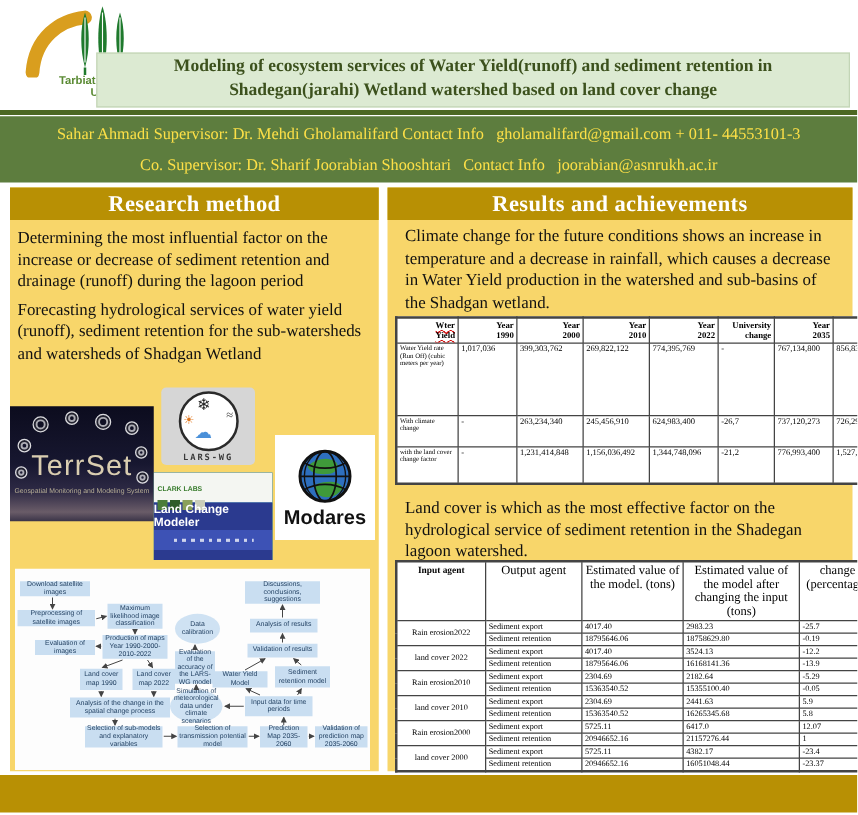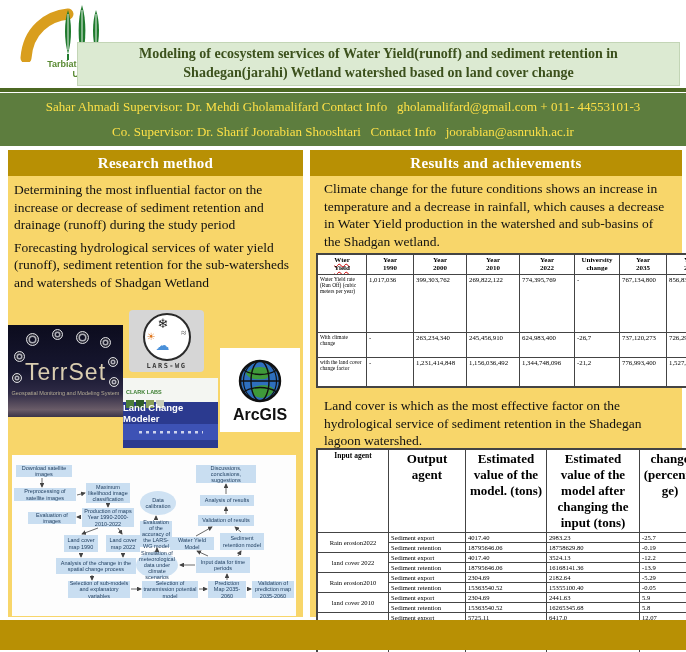--- a/index.html
+++ b/index.html
@@ -16,21 +16,21 @@
     text-align:center;font-weight:bold;font-size:14px;color:#3c511d;padding:0 26px;line-height:1.35;}
   .sep-line{position:absolute;left:0;top:88px;width:686px;height:4px;background:#4c6823;}
   .author-bar{position:absolute;left:0;top:93px;width:686px;height:53px;background:#5d7d3e;
     display:flex;flex-direction:column;align-items:center;justify-content:center;gap:9px;}
   .author-line{color:#fde047;font-size:13px;white-space:pre-wrap;text-align:center;}
 
   
   .col{position:absolute;top:150px;background:#f8d66a;}
   .col-left{left:8px;width:295px;height:467px;}
   .col-right{left:310px;width:372px;height:467px;}
-  .col-header{height:26px;background:#b89004;color:#fff;font-weight:bold;font-size:15px;
+  .col-header{height:26px;background:#b89004;color:#fff;font-weight:bold;font-size:18px;
     display:flex;align-items:center;justify-content:center;letter-spacing:.3px;}
   .body-para{margin:5px 6px 0 6px;font-size:13.5px;line-height:1.3;color:#111;}
   .col-right .body-para{margin:4px 10px 0 14px;}
 
   
   .logo-img{position:absolute;box-sizing:border-box;}
   .terrset{left:0;top:175px;width:115px;height:92px;color:#d8cdb4;overflow:hidden;
     background:linear-gradient(180deg,#0c0c1e 0%,#171730 50%,#2e2a45 74%,#6a5c68 92%,#3a3448 100%);}
   .terrset .ts-title{font-size:23px;letter-spacing:1px;text-align:center;margin-top:34px;
     font-family:"Liberation Sans",sans-serif;color:#d9cdb0;}
@@ -70,34 +70,34 @@
     box-sizing:border-box;font-family:"Liberation Sans",sans-serif;}
   .fc-ell{border-radius:50%;background:#cfe2f3;}
   .fc-arrows{position:absolute;left:0;top:0;}
 
   
   .datatable{border-collapse:collapse;background:#fff;position:absolute;border:2px solid #444;
     table-layout:fixed;}
   .datatable th,.datatable td{border:1px solid #444;padding:1px 2px;vertical-align:top;
     overflow:hidden;word-wrap:break-word;}
   #t1{left:6px;top:103px;width:358px;}
-  #t1 th{font-size:7px;white-space:pre-line;text-align:center;font-weight:bold;}
+  #t1 th{font-size:7px;white-space:pre-line;text-align:right;font-weight:bold;}
   #t1 td{font-size:6.8px;}
   #t1 td.rowlabel{font-size:5.4px;}
   #t1 th:nth-child(1){width:44px;} #t1 th:nth-child(2){width:42px;}
   #t1 th:nth-child(3){width:48px;} #t1 th:nth-child(4){width:48px;}
   #t1 th:nth-child(5){width:50px;} #t1 th:nth-child(6){width:40px;}
   #t1 th:nth-child(7){width:42px;} #t1 th:nth-child(8){width:44px;}
   #t1 thead tr{height:20px;}
   #t1 tbody tr:nth-child(1){height:58px;}
   #t1 tbody tr:nth-child(2){height:25px;}
   #t1 tbody tr:nth-child(3){height:30px;}
   .misspelled{text-decoration:underline wavy #cc0000;}
   #t2{left:6px;top:298px;width:358px;}
-  #t2 th{font-size:13px;font-weight:bold;text-align:center;white-space:normal;}
+  #t2 th{font-size:10px;font-weight:normal;text-align:center;white-space:normal;}
   #t2 th:first-child{font-weight:bold;font-size:7.5px;}
   #t2 th:nth-child(1){width:66px;} #t2 th:nth-child(2){width:72px;}
   #t2 th:nth-child(3){width:76px;} #t2 th:nth-child(4){width:88px;}
   #t2 th:nth-child(5){width:56px;}
   #t2 thead tr{height:36px;}
   #t2 tbody tr{height:10px;}
   #t2 td{font-size:6.6px;vertical-align:middle;}
   #t2 td.agent{text-align:center;}
 
   .bottom-bar{position:absolute;left:0;top:620px;width:686px;height:30px;background:#b89004;}
@@ -129,21 +129,21 @@
   <div class="title-box">Modeling of ecosystem services of Water Yield(runoff) and sediment retention in Shadegan(jarahi) Wetland watershed based on land cover change</div>
   <div class="sep-line"></div>
 
   <div class="author-bar">
     <div class="author-line">Sahar Ahmadi Supervisor: Dr. Mehdi Gholamalifard Contact Info   gholamalifard@gmail.com + 011- 44553101-3</div>
     <div class="author-line">Co. Supervisor: Dr. Sharif Joorabian Shooshtari   Contact Info   joorabian@asnrukh.ac.ir</div>
   </div>
 
   <div class="col col-left">
     <div class="col-header">Research method</div>
-    <div class="body-para">Determining the most influential factor on the increase or decrease of sediment retention and drainage (runoff) during the study period</div>
+    <div class="body-para">Determining the most influential factor on the increase or decrease of sediment retention and drainage (runoff) during the lagoon period</div>
     <div class="body-para">Forecasting hydrological services of water yield (runoff), sediment retention for the sub-watersheds and watersheds of Shadgan Wetland</div>
 
     <div class="logo-img terrset">
       <span class="ts-orn" style="left:18px;top:8px;width:11px;height:11px;"></span>
       <span class="ts-orn" style="left:44px;top:4px;width:9px;height:9px;"></span>
       <span class="ts-orn" style="left:68px;top:6px;width:11px;height:11px;"></span>
       <span class="ts-orn" style="left:92px;top:12px;width:9px;height:9px;"></span>
       <span class="ts-orn" style="left:6px;top:26px;width:9px;height:9px;"></span>
       <span class="ts-orn" style="left:100px;top:32px;width:8px;height:8px;"></span>
       <span class="ts-orn" style="left:4px;top:48px;width:8px;height:8px;"></span>
@@ -182,21 +182,21 @@
         <circle cx="24" cy="24" r="20" fill="#2e6fbe"></circle>
         <path d="M10,16 C16,10 26,8 32,12 C36,15 34,21 28,22 C20,23 12,22 10,16 Z" fill="#3f9a3a"></path>
         <path d="M18,30 C26,27 36,28 38,33 C35,40 26,43 19,39 C15,36 15,32 18,30 Z" fill="#3f9a3a"></path>
         <circle cx="24" cy="24" r="20" fill="none" stroke="#111" stroke-width="2.4"></circle>
         <ellipse cx="24" cy="24" rx="9" ry="20" fill="none" stroke="#111" stroke-width="1.4"></ellipse>
         <ellipse cx="24" cy="24" rx="16.5" ry="20" fill="none" stroke="#111" stroke-width="1.1"></ellipse>
         <line x1="4" y1="24" x2="44" y2="24" stroke="#111" stroke-width="1.4"></line>
         <path d="M7,13 C17,19 31,19 41,13" fill="none" stroke="#111" stroke-width="1.3"></path>
         <path d="M7,35 C17,29 31,29 41,35" fill="none" stroke="#111" stroke-width="1.3"></path>
       </svg>
-      <div class="arcgis-label">ArcGIS</div>
+      <div class="arcgis-label">Modares</div>
     </div>
 
     <div class="flowchart">
       <div class="fc-box" style="left:4px;top:10px;width:56px;height:12px;">Download satellite images</div>
       <div class="fc-box" style="left:2px;top:33px;width:62px;height:13px;">Preprocessing of satellite images</div>
       <div class="fc-box" style="left:74px;top:28px;width:44px;height:20px;">Maximum likelihood image classification</div>
       <div class="fc-box" style="left:70px;top:53px;width:52px;height:19px;">Production of maps Year 1990-2000-2010-2022</div>
       <div class="fc-box" style="left:16px;top:57px;width:48px;height:12px;">Evaluation of images</div>
       <div class="fc-box" style="left:52px;top:80px;width:34px;height:17px;">Land cover map 1990</div>
       <div class="fc-box" style="left:94px;top:80px;width:34px;height:17px;">Land cover map 2022</div>

